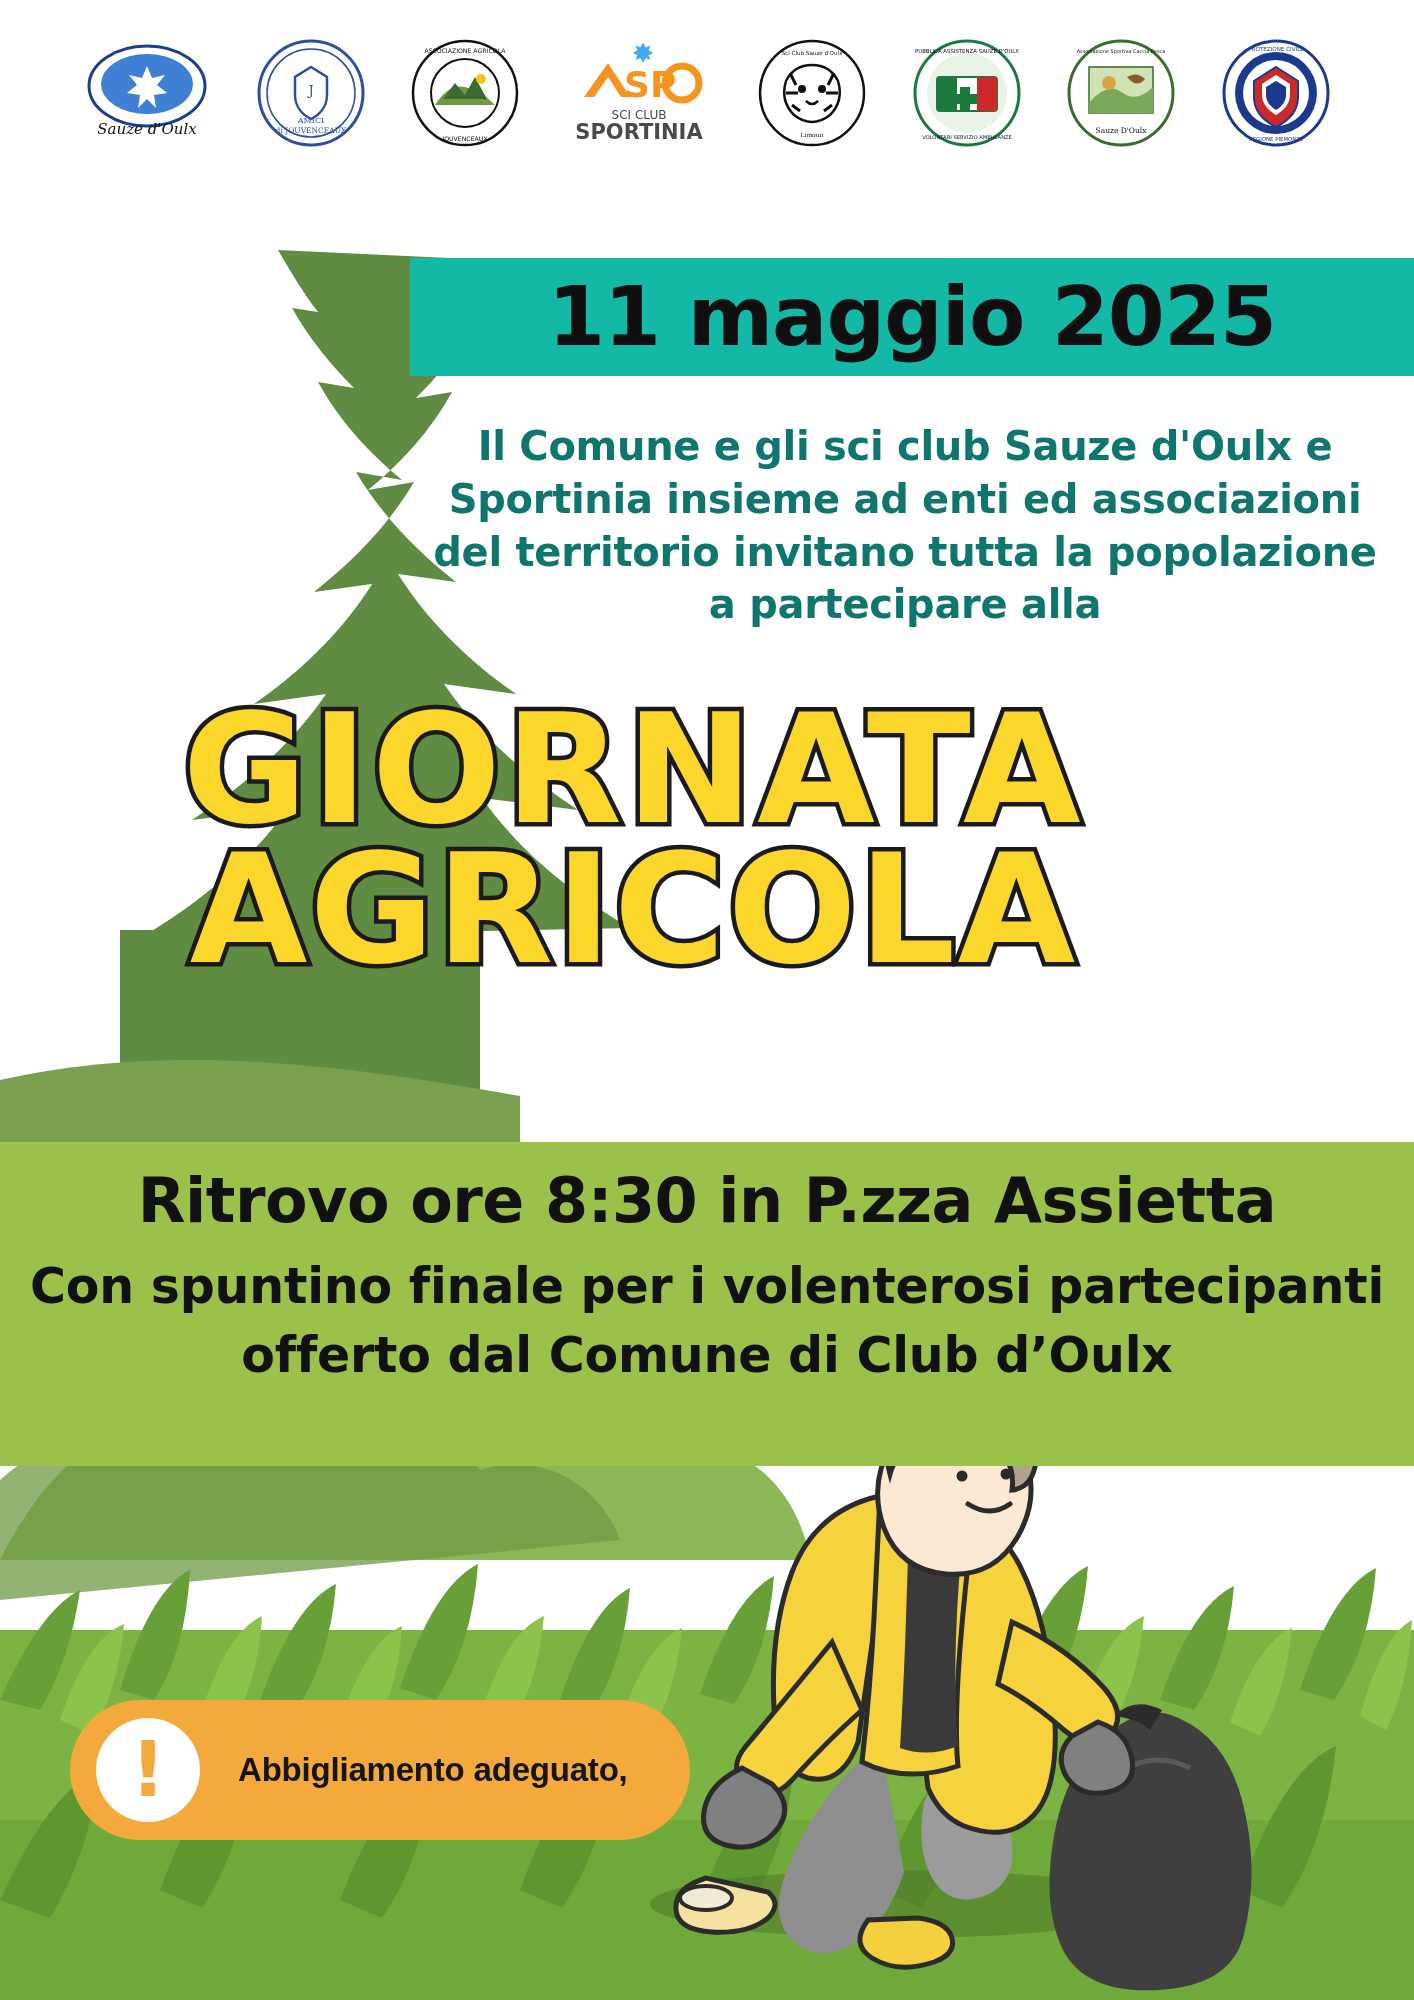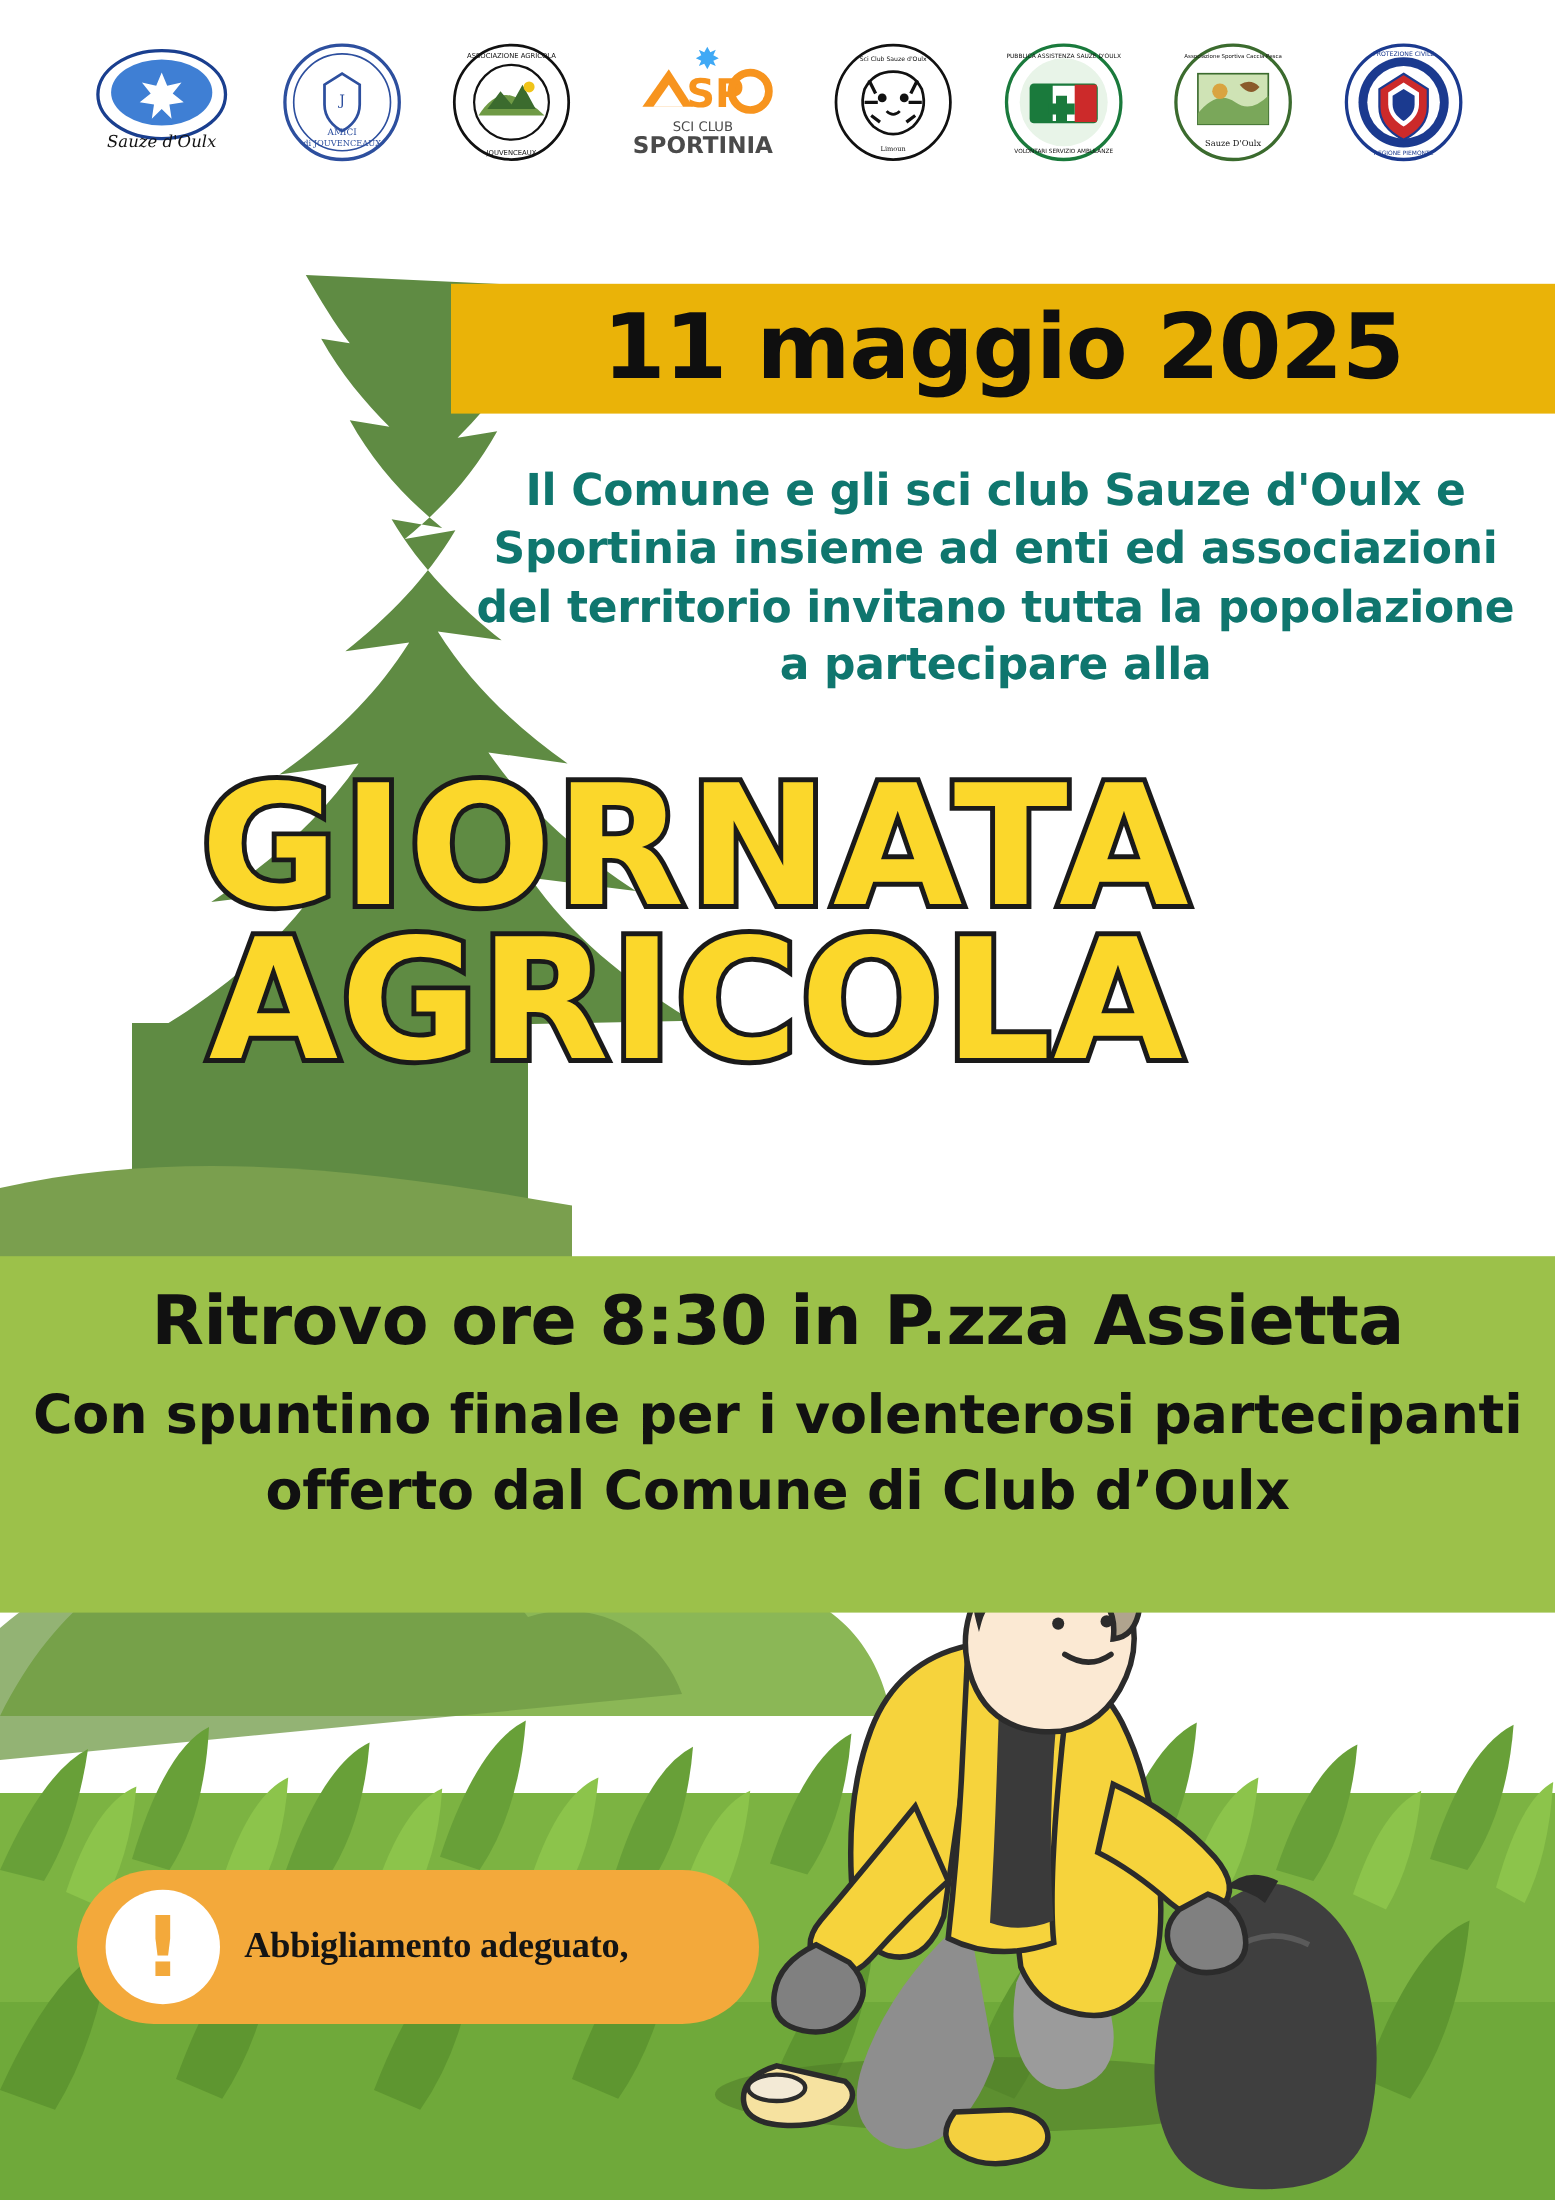--- a/index.html
+++ b/index.html
@@ -47,21 +47,21 @@
     z-index: 5;
   }
 
   
   .date-band {
     position: absolute;
     left: 410px;
     top: 258px;
     width: 1004px;
     height: 118px;
-    background: #eab308;
+    background: #14b8a6;
     z-index: 20;
     display: flex;
     align-items: center;
     justify-content: center;
   }
   .date-text {
     font-family: "DejaVu Sans", sans-serif;
     font-weight: bold;
     font-size: 82px;
     letter-spacing: -1px;
@@ -173,22 +173,22 @@
     display: flex;
     align-items: center;
     justify-content: center;
     font-family: "DejaVu Sans", sans-serif;
     font-weight: bold;
     font-size: 76px;
     color: #f3a93b;
     line-height: 1;
   }
   .note-text {
-    margin-left: 22px;
-    font-family: Liberation Serif, serif;
+    margin-left: 38px;
+    font-family: Liberation Sans, sans-serif;
     font-weight: bold;
     font-size: 33px;
     line-height: 1.55;
     color: #141414;
     letter-spacing: -0.2px;
   }
 </style>
 </head>
 <body>
 

